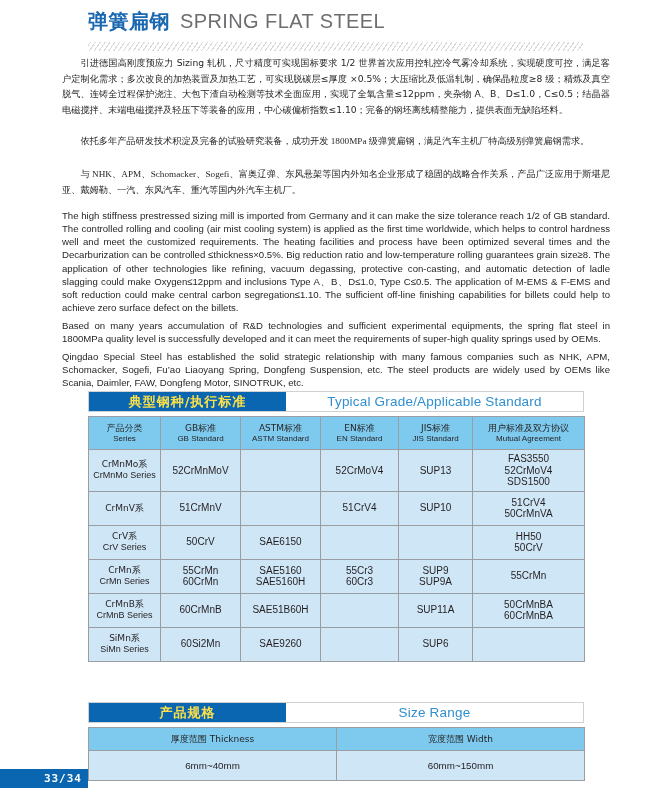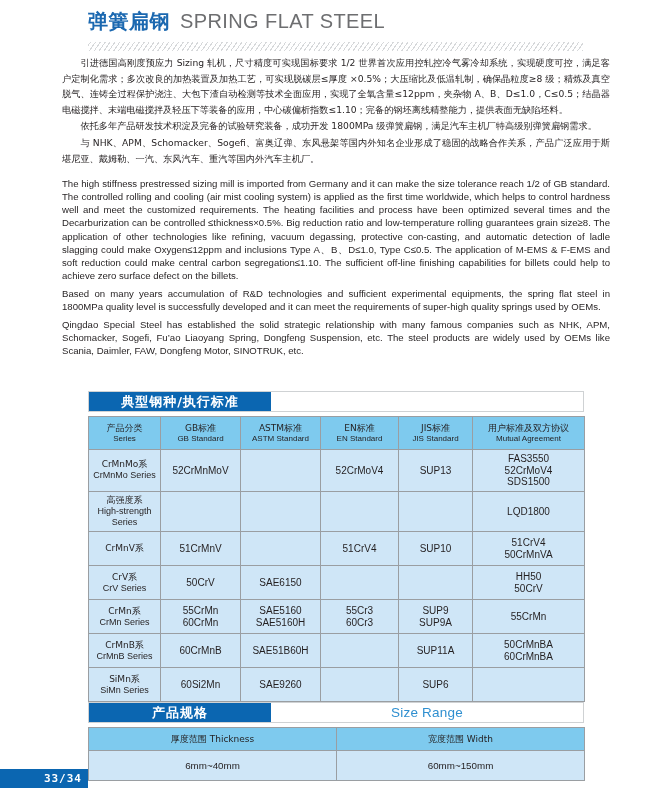--- a/index.html
+++ b/index.html
@@ -41,42 +41,42 @@
     position:absolute;left:62px;top:55px;width:548px;
   }
   p.cn{
     margin:0 0 0 0;
     font-size:9.2px;line-height:15.6px;
     color:#231f20;
     text-align:justify;
     text-indent:2em;
     font-family:"DejaVu Sans","Liberation Sans",sans-serif;
   }
-  p.cn + p.cn{margin-top:1px;}
+  p.cn + p.cn{margin-top:17px;font-family:Liberation Serif, serif;}
   p.en{
     margin:0;
     font-size:9.6px;line-height:13.1px;
     color:#231f20;
     text-align:justify;
     font-family:"Liberation Sans",sans-serif;
   }
   .en-block{margin-top:11px;}
   .en-block p.en + p.en{margin-top:5px;}
 
   
   .section{position:absolute;left:88px;width:496px;}
   .banner{
     display:flex;height:21px;
     border:1px solid #cfd2d4;
     box-sizing:border-box;
     background:#ffffff;
   }
   .banner-cn{
-    width:182px;background:#0b66b1;
-    color:#ffffff;font-size:13px;font-weight:bold;
+    width:197px;background:#0b66b1;
+    color:#fde047;font-size:13px;font-weight:bold;
     display:flex;align-items:center;justify-content:center;
     letter-spacing:1px;
     font-family:"DejaVu Sans","Liberation Sans",sans-serif;
   }
   .banner-en{
     flex:1;color:#2f8fd0;font-size:13.5px;
     display:flex;align-items:center;justify-content:center;
     letter-spacing:.2px;
   }
 
@@ -162,20 +162,21 @@
   <div class="en-block">
     <p class="en">The high stiffness prestressed sizing mill is imported from Germany and it can make the size tolerance reach 1/2 of GB standard. The controlled rolling and cooling (air mist cooling system) is applied as the first time worldwide, which helps to control hardness well and meet the customized requirements. The heating facilities and process have been optimized several times and the Decarburization can be controlled ≤thickness×0.5%. Big reduction ratio and low-temperature rolling guarantees grain size≥8. The application of other technologies like refining, vacuum degassing, protective con-casting, and automatic detection of ladle slagging could make Oxygen≤12ppm and inclusions Type A、B、D≤1.0, Type C≤0.5. The application of M-EMS &amp; F-EMS and soft reduction could make central carbon segregation≤1.10. The sufficient off-line finishing capabilities for billets could help to achieve zero surface defect on the billets.</p>
     <p class="en">Based on many years accumulation of R&amp;D technologies and sufficient experimental equipments, the spring flat steel in 1800MPa quality level is successfully developed and it can meet the requirements of super-high quality springs used by OEMs.</p>
     <p class="en">Qingdao Special Steel has established the solid strategic relationship with many famous companies such as NHK, APM, Schomacker, Sogefi, Fu’ao Liaoyang Spring, Dongfeng Suspension, etc. The steel products are widely used by OEMs like Scania, Daimler, FAW, Dongfeng Motor, SINOTRUK, etc.</p>
   </div>
 </div>
 
 <div class="section" id="grade-section" style="top:391px;">
   <div class="banner">
     <div class="banner-cn">典型钢种/执行标准</div>
+    <div class="banner-en">Typical Grade/Applicable Standard</div>
   </div>
   <table class="grid">
     <colgroup>
       <col style="width:72px">
         <col style="width:80px">
         <col style="width:80px">
       <col style="width:78px">
         <col style="width:74px">
         <col style="width:112px">
     </colgroup>
@@ -224,33 +225,20 @@
             <span>SUP13</span>
           </td>
           <td class="lines">
             <span>FAS3550</span>
             <span>52CrMoV4</span>
             <span>SDS1500</span>
           </td>
         </tr>
         <tr>
           <td class="series">
-            <span class="c-cn">高强度系</span>
-            <span class="c-en">High-strength Series</span>
-          </td>
-          <td class="lines"></td>
-          <td class="lines"></td>
-          <td class="lines"></td>
-          <td class="lines"></td>
-          <td class="lines">
-            <span>LQD1800</span>
-          </td>
-        </tr>
-        <tr>
-          <td class="series">
             <span class="c-cn">CrMnV系</span>
           </td>
           <td class="lines">
             <span>51CrMnV</span>
           </td>
           <td class="lines"></td>
           <td class="lines">
             <span>51CrV4</span>
           </td>
           <td class="lines">

